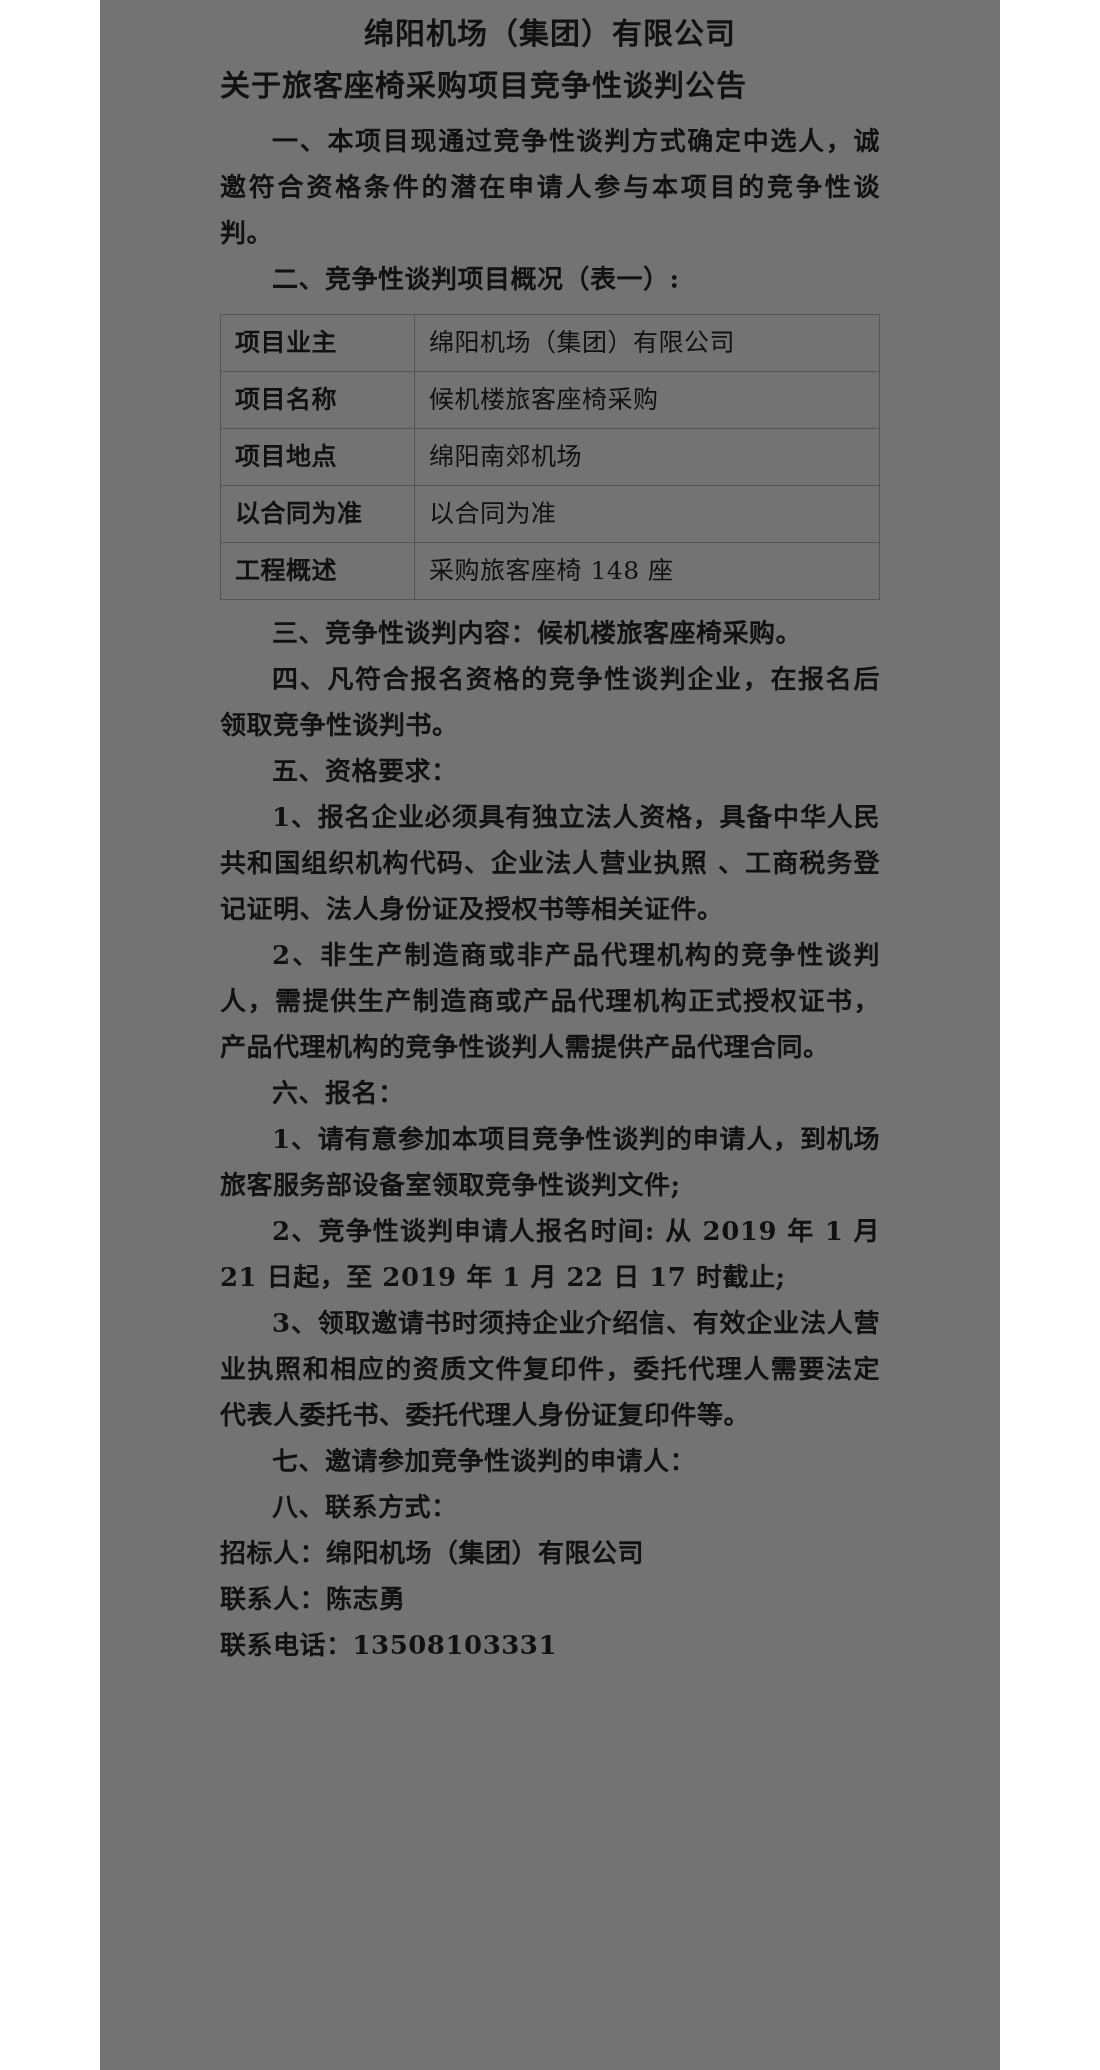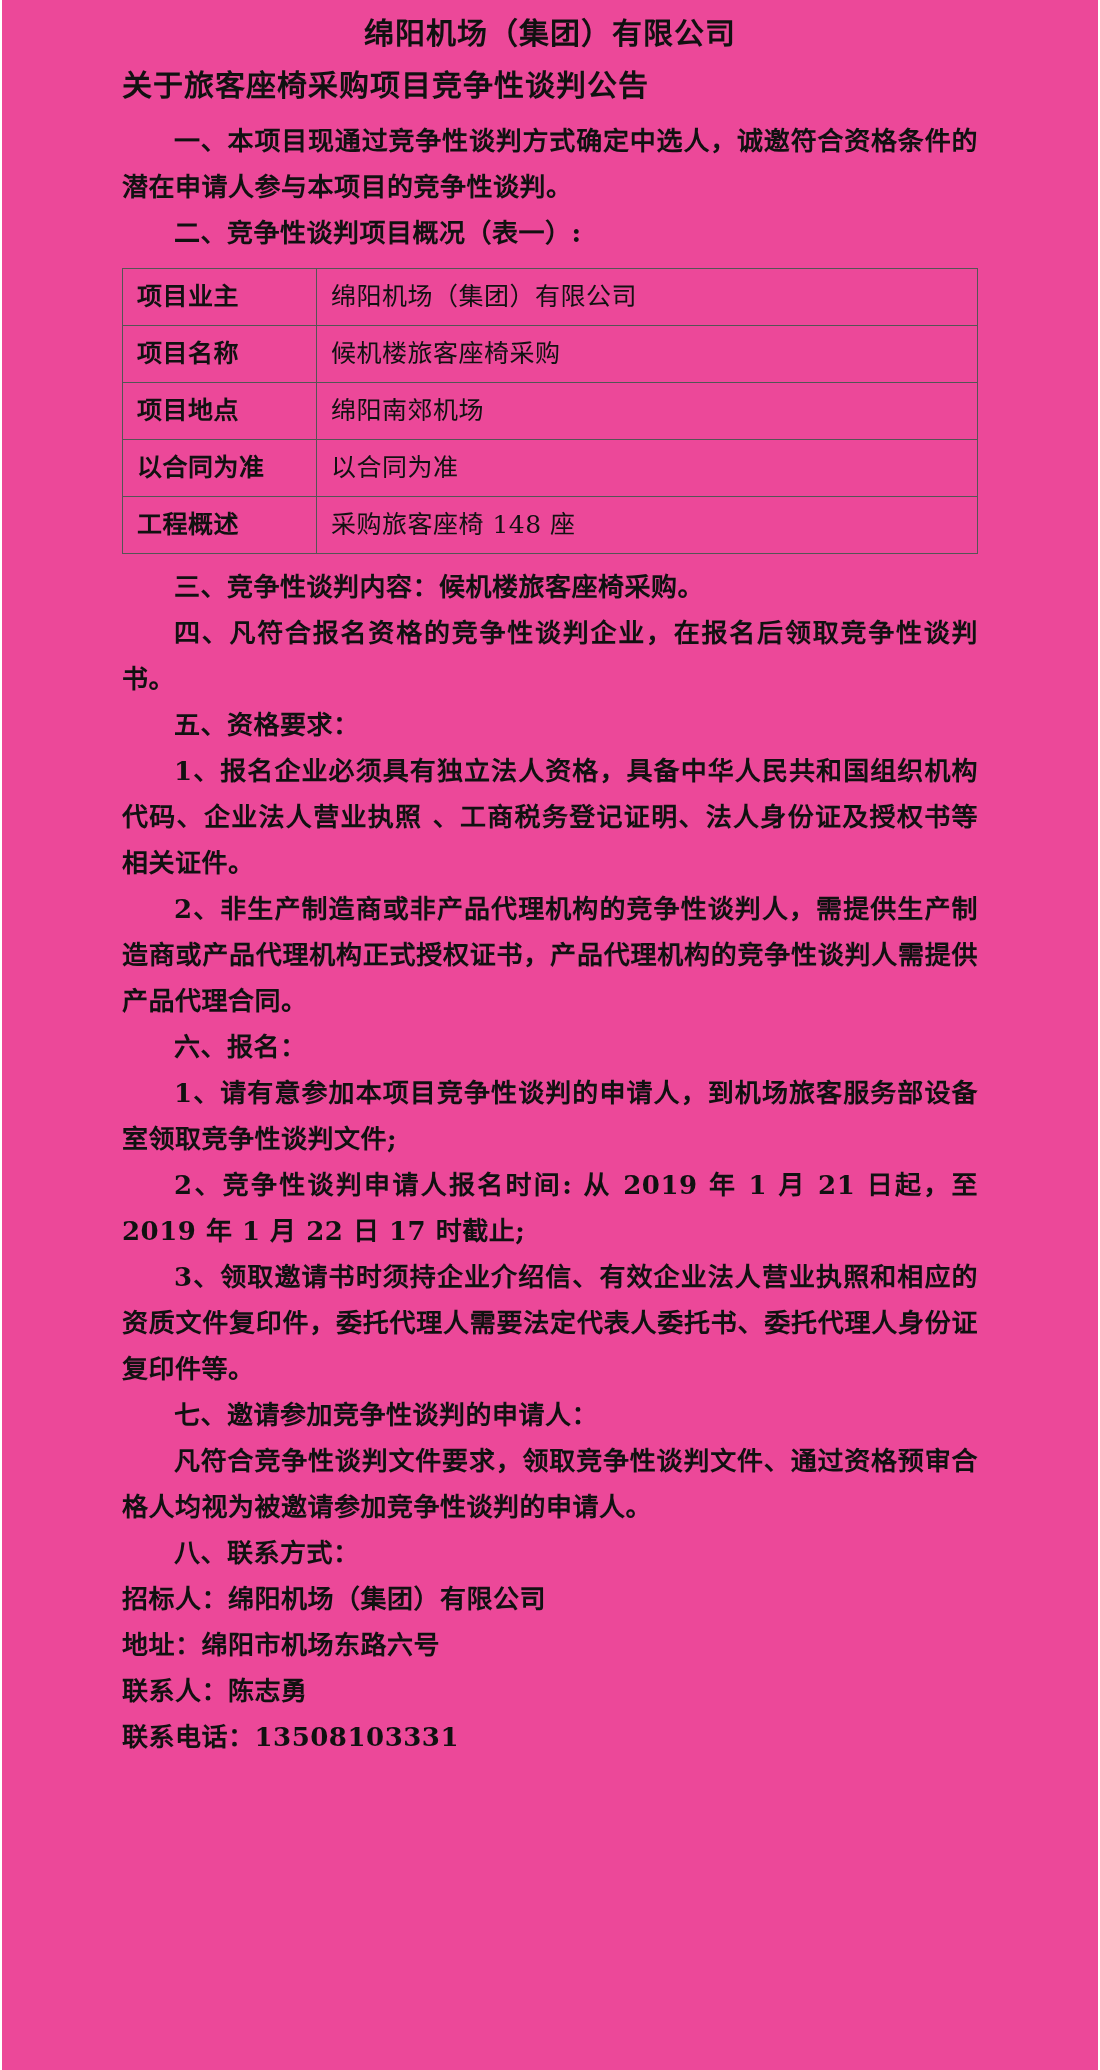--- a/index.html
+++ b/index.html
@@ -6,24 +6,24 @@
   html, body {
     margin: 0;
     padding: 0;
     background: #ffffff;
   }
   body {
     font-family: "DejaVu Serif", "Liberation Serif", serif;
     color: #111111;
   }
   .page {
-    width: 1096px;
+    width: 900px;
     min-height: 2070px;
     margin: 0 auto;
-    background: #ec4899;
+    background: #737373;
     box-sizing: border-box;
     padding: 8px 120px 24px 120px;
     position: relative;
   }
   .doc-title {
     text-align: center;
     font-size: 30px;
     font-weight: bold;
     line-height: 52px;
     letter-spacing: 1px;
@@ -122,24 +122,22 @@
   <p class="para">六、报名：</p>
 
   <p class="para">1、请有意参加本项目竞争性谈判的申请人，到机场旅客服务部设备室领取竞争性谈判文件;</p>
 
   <p class="para">2、竞争性谈判申请人报名时间: 从 2019 年 1 月 21 日起，至 2019 年 1 月 22 日 17 时截止;</p>
 
   <p class="para">3、领取邀请书时须持企业介绍信、有效企业法人营业执照和相应的资质文件复印件，委托代理人需要法定代表人委托书、委托代理人身份证复印件等。</p>
 
   <p class="para">七、邀请参加竞争性谈判的申请人：</p>
 
-  <p class="para">凡符合竞争性谈判文件要求，领取竞争性谈判文件、通过资格预审合格人均视为被邀请参加竞争性谈判的申请人。</p>
 
   <p class="para">八、联系方式：</p>
 
   <div class="contact-block">
     <p class="para no-indent">招标人：绵阳机场（集团）有限公司</p>
-    <p class="para no-indent">地址：绵阳市机场东路六号</p>
     <p class="para no-indent">联系人：陈志勇</p>
     <p class="para no-indent">联系电话：13508103331</p>
   </div>
 
 </div>
 
 </body></html>

